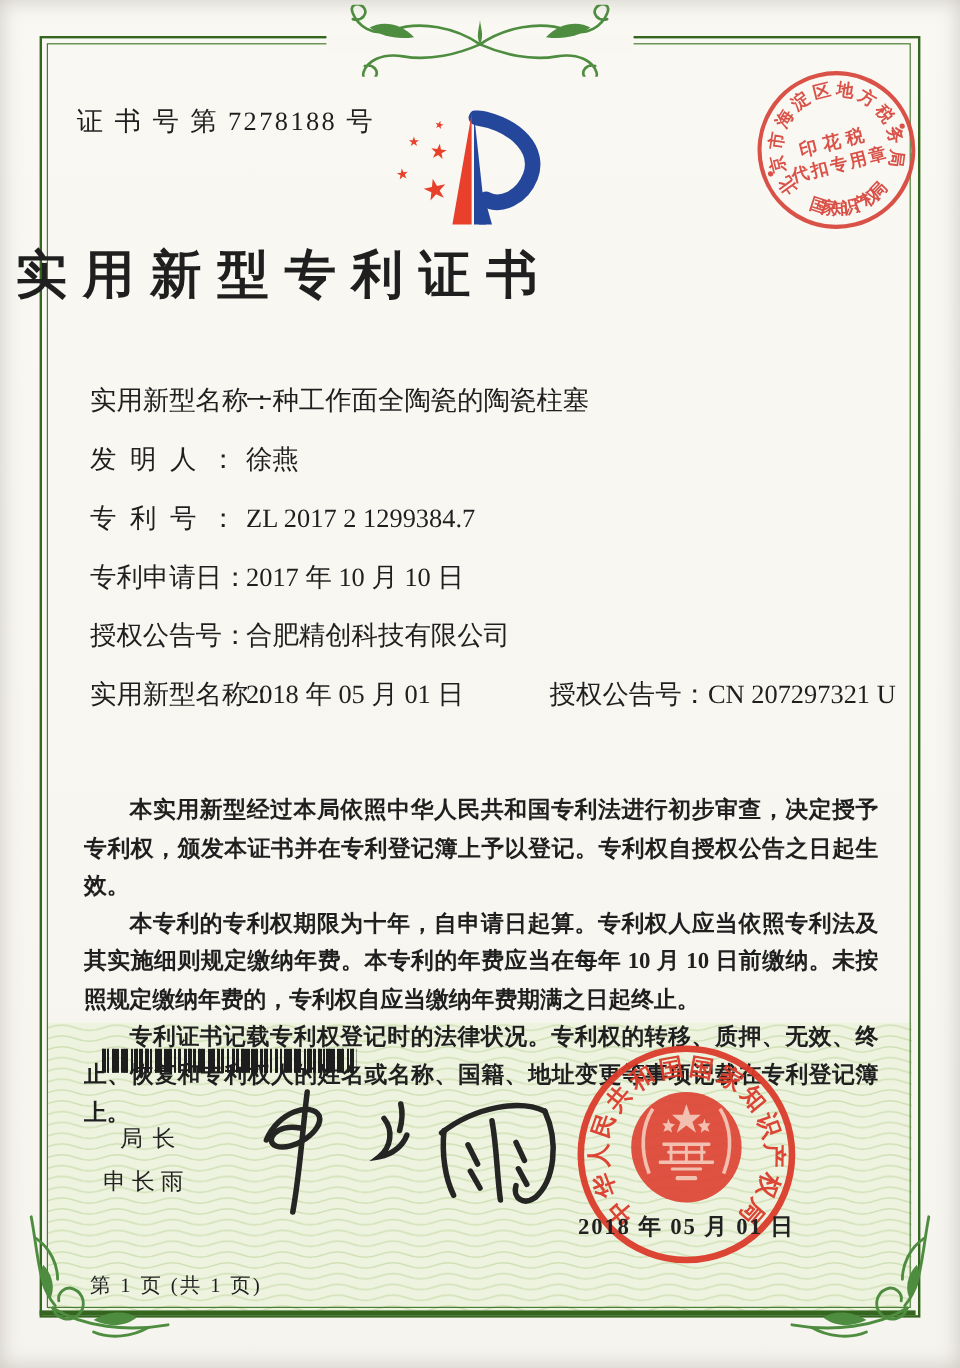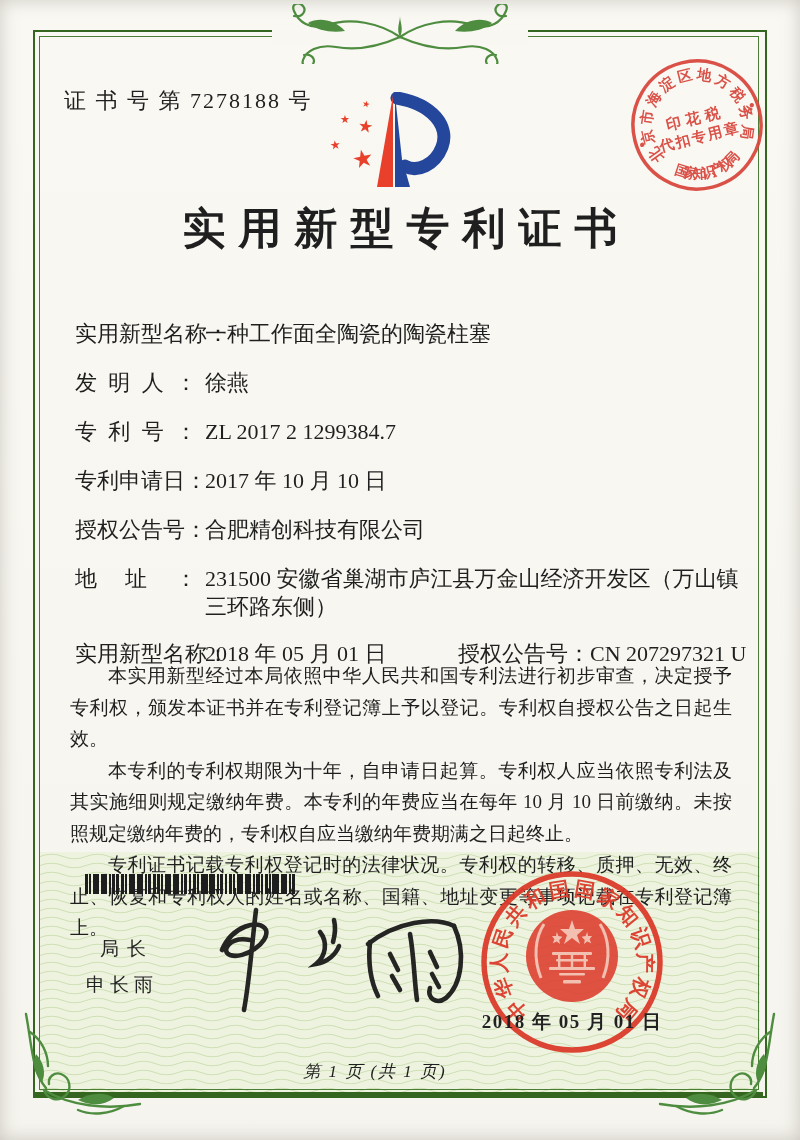--- a/index.html
+++ b/index.html
@@ -8,46 +8,46 @@
         box-shadow:inset 0 0 18px rgba(120,115,100,.35);
         font-family:"Liberation Serif","DejaVu Serif",serif;color:#1f1f1f;}
   .abs{position:absolute;}
   
   .frame-outer{left:33px;top:30px;width:730px;height:1064px;border:2px solid #35661f;}
   .frame-inner{left:39px;top:36px;width:718px;height:1052px;border:1px solid #4a7d36;}
   
   .waves-zone{left:40px;top:852px;width:720px;height:240px;}
   
   .cert-no{left:64px;top:86px;font-size:22px;letter-spacing:2px;}
-  .title{left:0;top:200px;width:800px;text-align:center;font-size:43px;font-weight:700;
+  .title{left:0;top:200px;width:800px;text-align:left;font-size:43px;font-weight:700;
          letter-spacing:13px;text-indent:13px;}
   .fields{left:75px;top:320px;width:660px;font-size:22px;}
   .frow{position:relative;margin-bottom:22px;line-height:27px;white-space:nowrap;}
   .lbl{display:inline-block;width:122px;text-align:justify;text-align-last:justify;
        -moz-text-align-last:justify;vertical-align:top;}
   .val{display:inline-block;margin-left:8px;vertical-align:top;}
   .val2{display:block;margin-left:130px;line-height:27px;margin-top:1px;}
   .grant-right{position:absolute;left:383px;top:0;white-space:nowrap;}
   .paras{left:70px;top:660px;width:662px;font-size:19px;line-height:31.5px;text-align:justify;}
-  .paras p{margin:0;text-indent:2em;}
+  .paras p{margin:0;text-indent:2em;font-weight:bold;}
   .barcode{left:85px;top:874px;width:212px;height:20px;
     background:
       repeating-linear-gradient(90deg,#1d1d1d 0 2px,rgba(0,0,0,0) 2px 4px),
       repeating-linear-gradient(90deg,#1d1d1d 0 3px,rgba(0,0,0,0) 3px 9px),
       repeating-linear-gradient(90deg,rgba(0,0,0,0) 0 5px,#1d1d1d 5px 6px,rgba(0,0,0,0) 6px 13px);}
   .sig-title{left:100px;top:936px;font-size:19px;letter-spacing:8px;
              font-family:"Liberation Sans","DejaVu Sans",sans-serif;color:#222;}
   .sig-name{left:86px;top:972px;font-size:19px;letter-spacing:5px;
             font-family:Liberation Sans, sans-serif;color:#222;}
   .signature{left:198px;top:902px;}
   .seal{left:462px;top:852px;}
   .tax-stamp{left:622px;top:50px;}
   .logo{left:318px;top:92px;width:170px;height:100px;}
   .logo .star{position:absolute;color:#e8402b;line-height:1;}
-  .footer{left:75px;top:1060px;width:600px;text-align:center;font-size:17px;letter-spacing:2px;font-style:italic;}
+  .footer{left:75px;top:1060px;width:600px;text-align:left;font-size:17px;letter-spacing:2px;}
   svg text{font-family:"Liberation Serif","DejaVu Serif",serif;}
 </style>
 </head>
 <body>
 
 <div id="page">
 
   <svg class="abs waves-zone" width="720" height="240" viewBox="0 0 720 240">
     <defs>
       <pattern id="wv" width="46" height="9" patternUnits="userSpaceOnUse">
@@ -164,24 +164,20 @@
       <span class="lbl">发明人：</span><span class="val">徐燕</span>
     </div>
     <div class="frow">
       <span class="lbl">专利号：</span><span class="val">ZL 2017 2 1299384.7</span>
     </div>
     <div class="frow">
       <span class="lbl">专利申请日：</span><span class="val">2017 年 10 月 10 日</span>
     </div>
     <div class="frow">
       <span class="lbl">授权公告号：</span><span class="val">合肥精创科技有限公司</span>
-    </div>
-    <div class="frow" style="margin-bottom:20px;">
-      <span class="lbl">地址：</span><span class="val">231500 安徽省巢湖市庐江县万金山经济开发区（万山镇</span>
-      <span class="val2">三环路东侧）</span>
     </div>
     <div class="frow">
       <span class="lbl">实用新型名称：</span><span class="val">2018 年 05 月 01 日</span>
       <span class="grant-right">
         <span>授权公告号：</span><span>CN 207297321 U</span>
       </span>
     </div>
   </div>
 
   <div class="abs paras">

